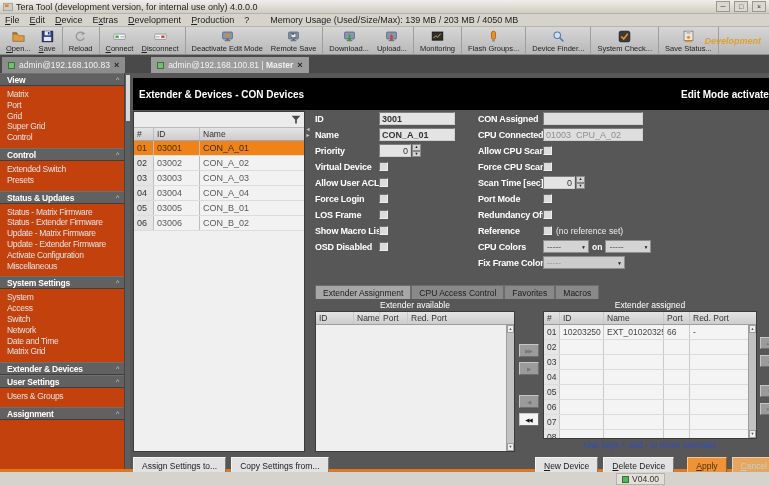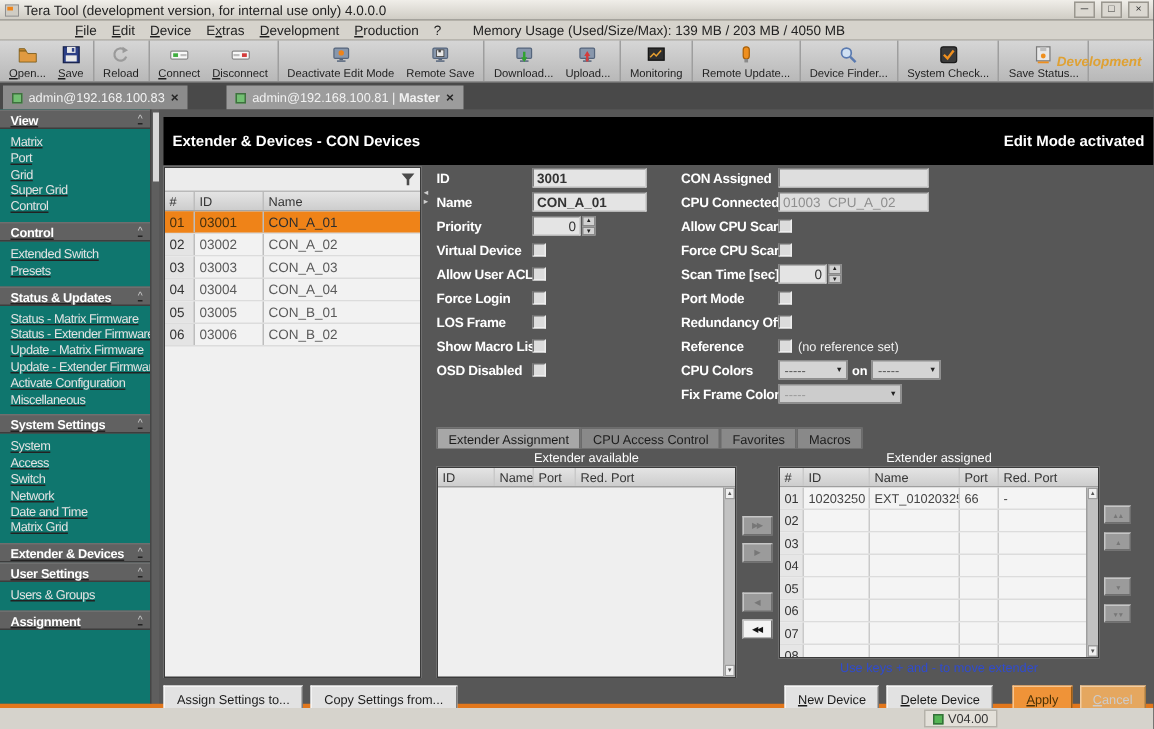--- a/index.html
+++ b/index.html
@@ -25,21 +25,21 @@
 
   .tabbar { height:18px; background:#494949; display:flex; align-items:flex-end; padding-left:2px; gap:2px; }
   .tab { height:16px; background:#8c8c8c; color:#f2f2f2; font-size:8.5px; display:flex; align-items:center; gap:4px; padding:0 6px; white-space:nowrap; }
   .tab.active { background:#9c9c9c;margin-left:24px; }
   .tab-square { width:7px; height:7px; background:#72bf72; border:1px solid #3f6f3f; }
   .tab-close { color:#252525; font-weight:bold; font-size:9px; }
 
   
   .content { height:396px; display:flex; }
 
-  .sidebar { width:100px; background:#0f766e; flex:none; overflow:hidden;text-decoration:underline; }
+  .sidebar { width:124px; background:#c2410c; flex:none; overflow:hidden; }
   .sb-header { height:13px; line-height:12px; background:#616161; border-top:1px solid #6f6f6f; border-bottom:1px solid #3d3d3d; color:#fff; font-weight:bold; font-size:8.5px; display:flex; justify-content:space-between; padding:0 5px 0 7px; letter-spacing:-0.2px; white-space:nowrap; }
   .sb-chevron { color:#cccccc; font-size:7px; font-weight:normal; }
   .sb-items { padding:3px 0 5px; }
   .sb-item { height:10.8px; line-height:10.8px; font-size:8.5px; letter-spacing:-0.3px; color:#e3e3e3; padding-left:7px; white-space:nowrap; overflow:hidden; }
   .sb-scroll { width:6px; background:#5e5e5e; border-left:1px solid #454545; position:relative; flex:none; }
   .sb-thumb { position:absolute; top:2px; left:1px; width:4px; height:46px; background:#d8d8d8; }
 
   .main { flex:1; background:#575757; padding:5px 0 0 3px; position:relative; }
   .panel-header { height:17px; background:#000000; color:#fff; font-weight:bold; font-size:10px; display:flex; justify-content:space-between; align-items:center; padding:16px 6px; }
   .panel-body { display:flex; height:341px; margin-top:1px; }
@@ -134,21 +134,21 @@
         <rect x="3" y="4" width="6" height="4" fill="#ef8318"></rect>
       </svg>
     </span>
   <span class="title-text">Tera Tool (development version, for internal use only) 4.0.0.0</span>
   <span class="win-btn">─</span>
   <span class="win-btn">□</span>
   <span class="win-btn">×</span>
 </div>
 
 <div class="menubar">
-  <span id="menu-items" style="display:flex;padding-left:45px;">
+  <span id="menu-items" style="display:flex;">
       <span class="menu-item"><u>F</u>ile</span>
       <span class="menu-item"><u>E</u>dit</span>
       <span class="menu-item"><u>D</u>evice</span>
       <span class="menu-item">E<u>x</u>tras</span>
       <span class="menu-item"><u>D</u>evelopment</span>
       <span class="menu-item"><u>P</u>roduction</span>
       <span class="menu-item">?</span>
     </span>
   <span class="memory">Memory Usage (Used/Size/Max): 139 MB / 203 MB / 4050 MB</span>
 </div>
@@ -271,21 +271,21 @@
         </div>
       </div>
       <div class="tb-group">
         <div class="tb-btn">
           <span class="tb-icon">
             <svg viewBox="0 0 16 16">
               <rect x="5.5" y="1.5" width="5" height="10" rx="2.4" fill="#ef8f1e" stroke="#a85f08"></rect>
               <rect x="6.5" y="11.5" width="3" height="2.8" fill="#8a8a8a"></rect>
             </svg>
           </span>
-          <span class="tb-label">Remote Update...</span>
+          <span class="tb-label">Flash Groups...</span>
         </div>
       </div>
       <div class="tb-group">
         <div class="tb-btn">
           <span class="tb-icon">
             <svg viewBox="0 0 16 16">
               <circle cx="6.5" cy="6.5" r="4" fill="#cfe0f2" stroke="#5a7ab0" stroke-width="1.4"></circle>
               <line x1="9.5" y1="9.5" x2="14" y2="14" stroke="#5a7ab0" stroke-width="2"></line>
             </svg>
           </span>

